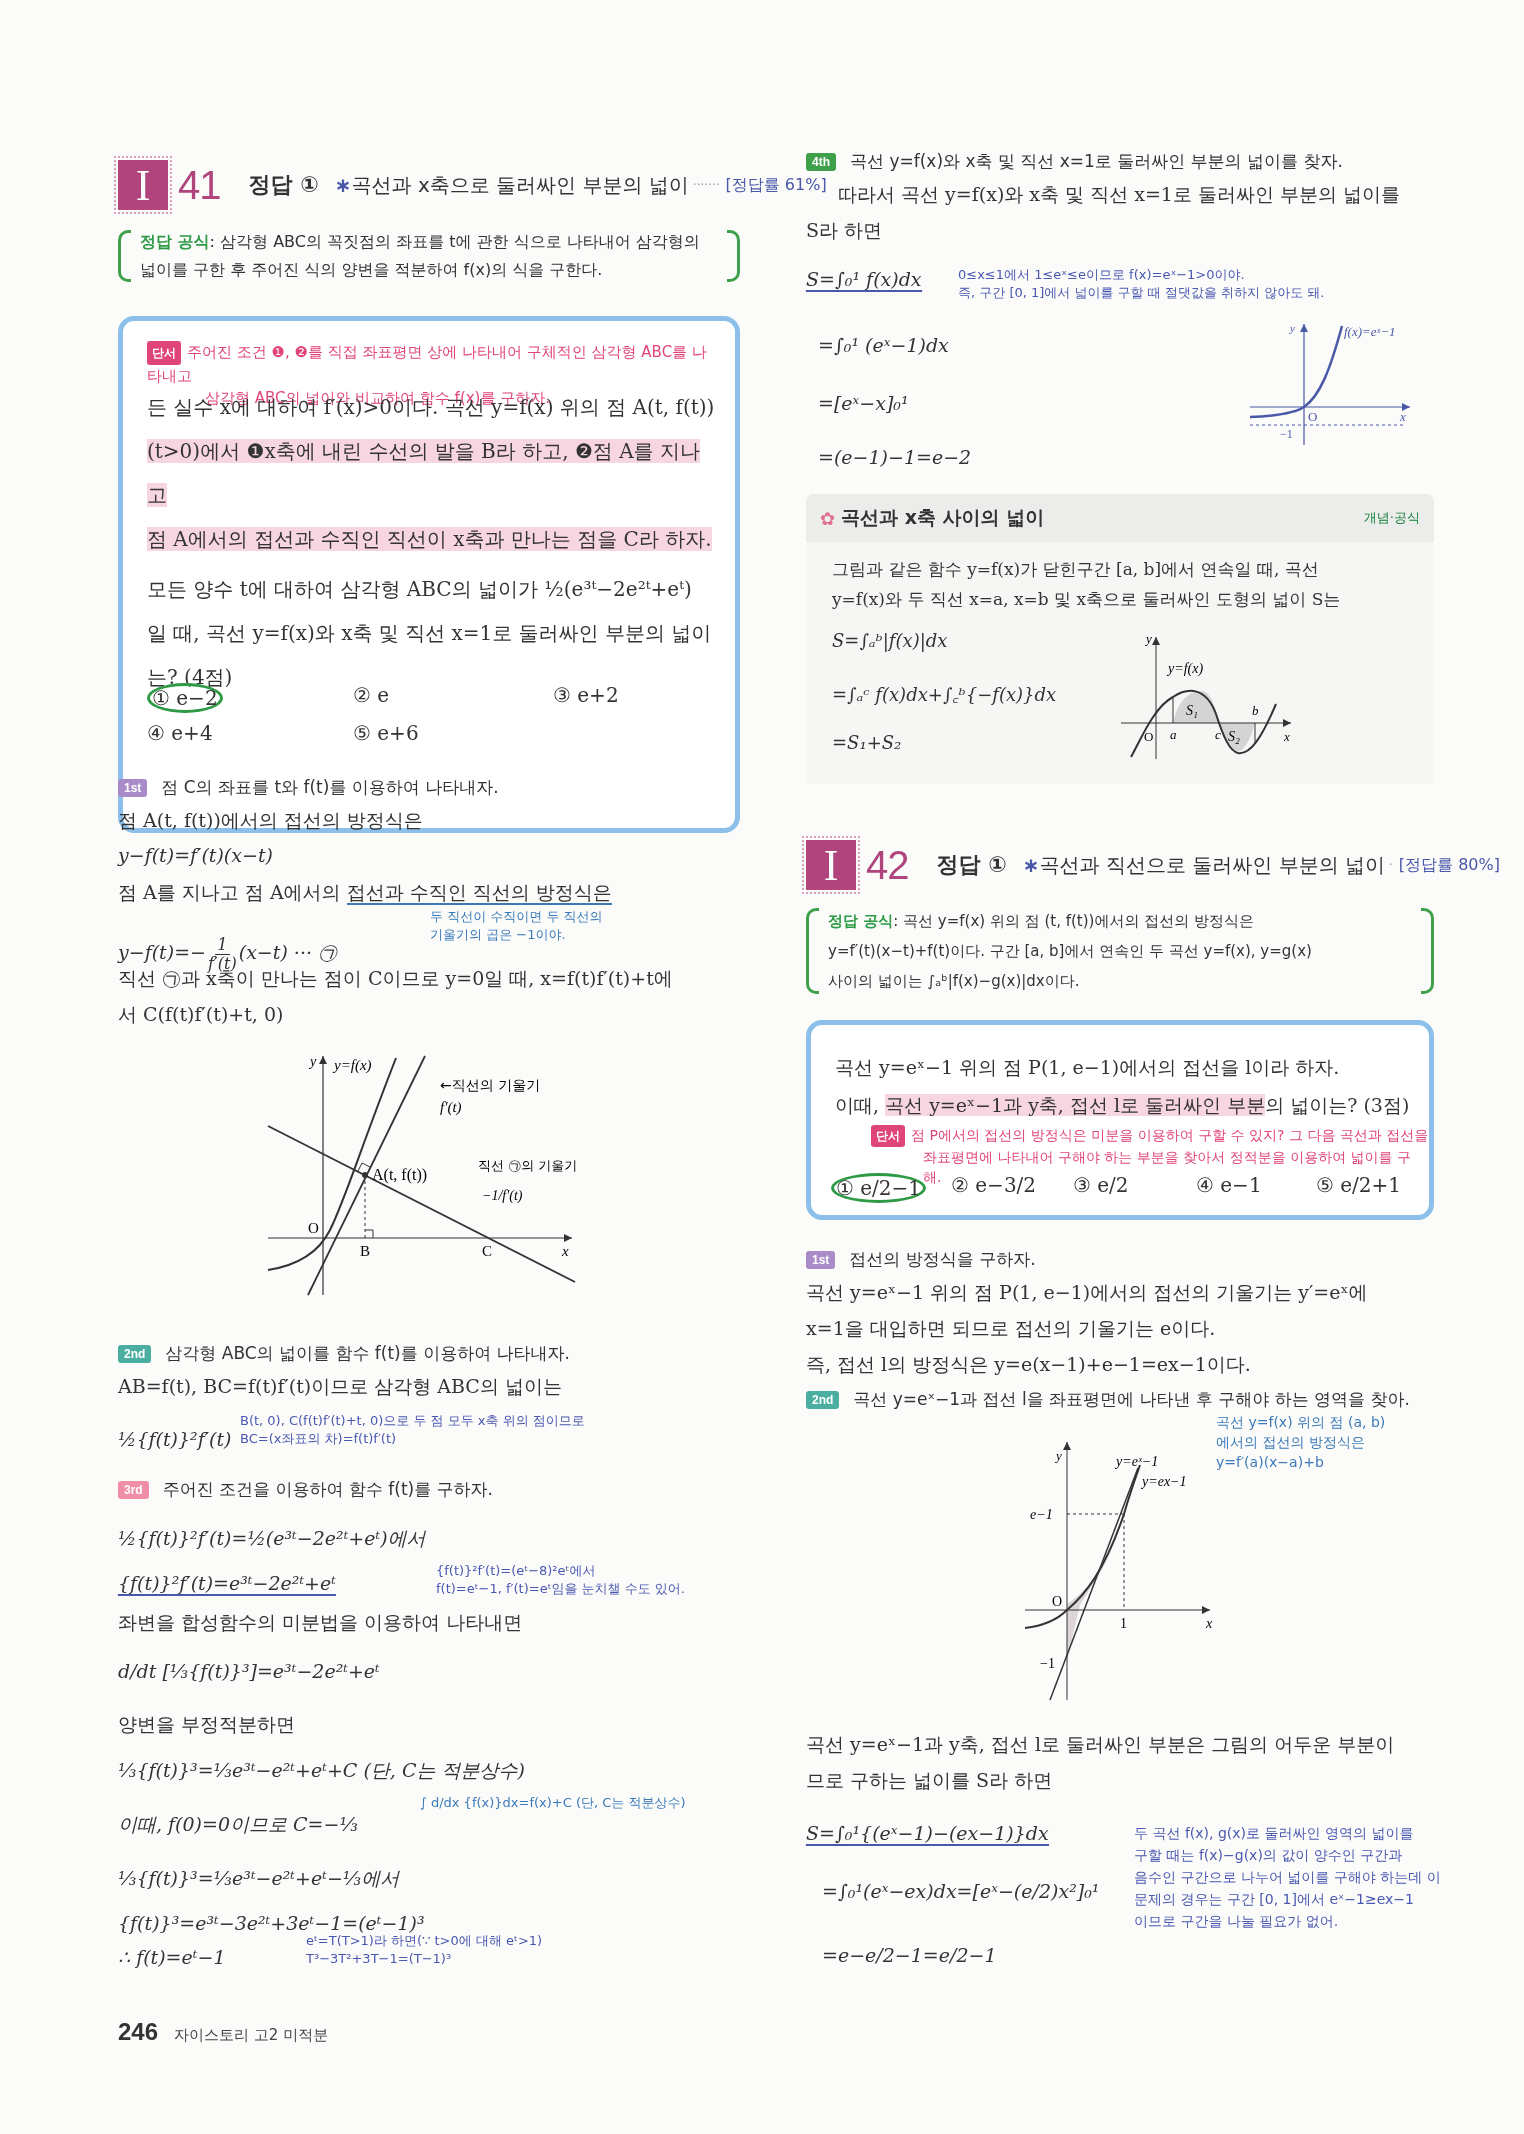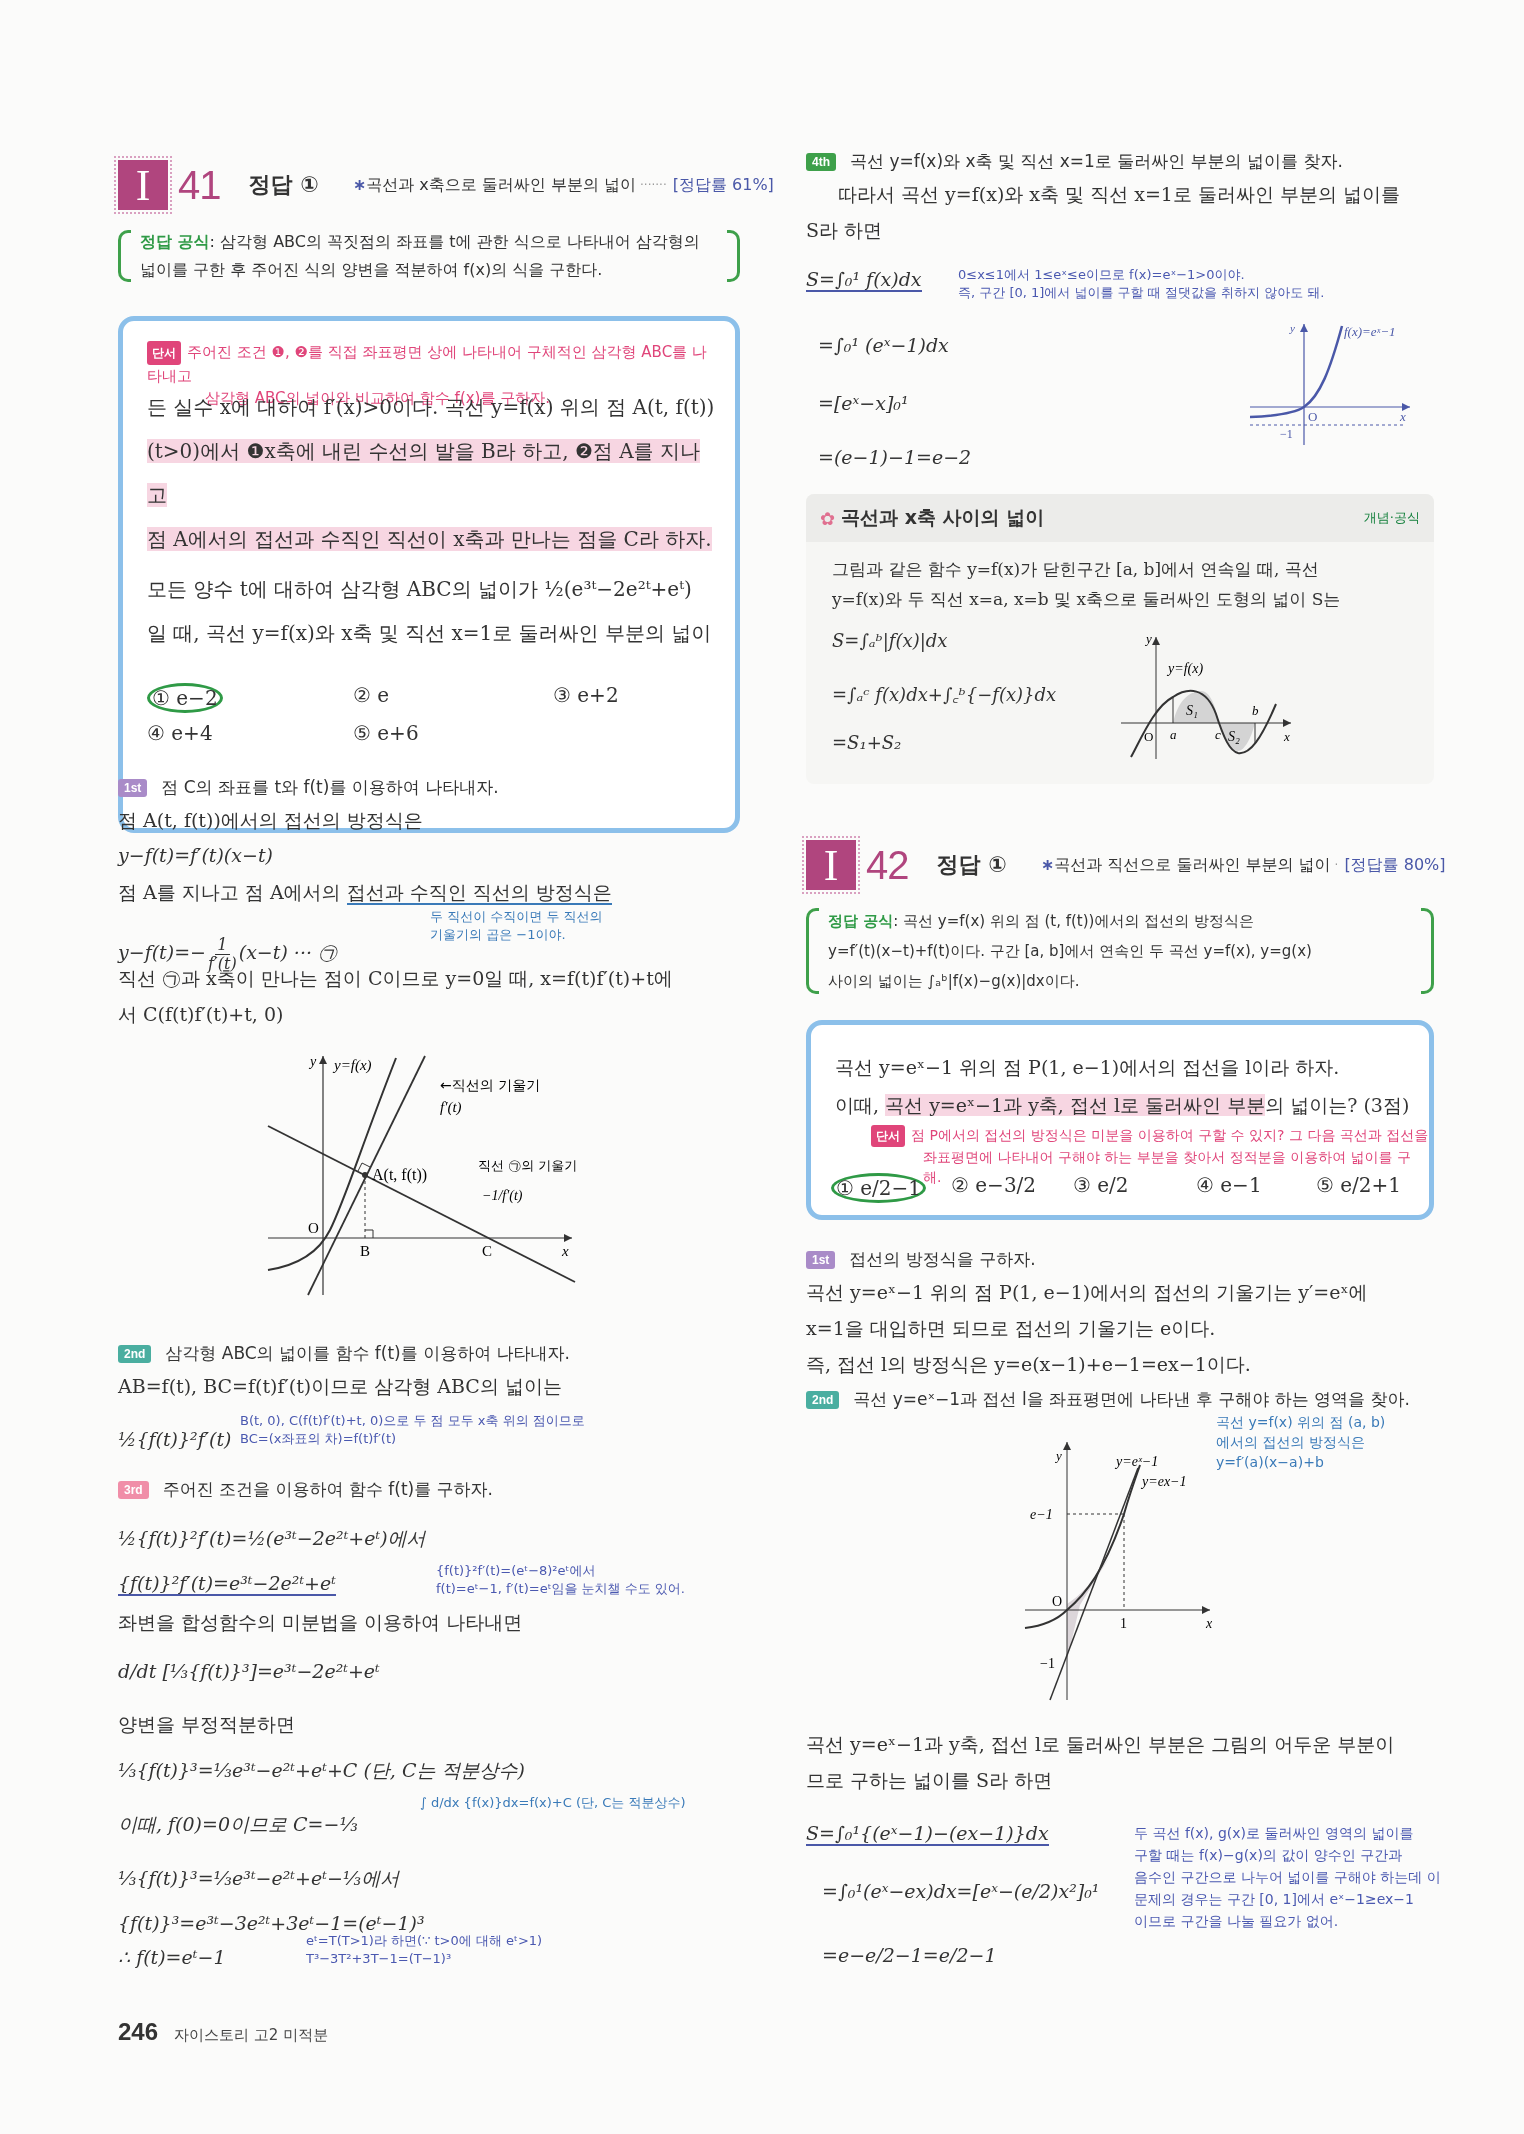--- a/index.html
+++ b/index.html
@@ -6,21 +6,21 @@
   html, body { width: 1524px; height: 2134px; background: #fbfbfa; }
   body { position: relative; font-family: "DejaVu Sans", sans-serif; color: #333; overflow: hidden; }
   .m { font-family: "Liberation Serif", "DejaVu Serif", serif; font-style: italic; }
   .abs { position: absolute; }
 
   
   .qhead { position: absolute; display: flex; align-items: center; height: 50px; }
   .qbadge { width: 50px; height: 50px; background: #b0457e; color: #fff; font-family: "Liberation Serif", serif; font-size: 44px; display: flex; align-items: center; justify-content: center; outline: 2px dotted #d9a0c0; outline-offset: 2px; }
   .qnum { color: #b0457e; font-size: 40px; font-family: "Liberation Sans", sans-serif; margin-left: 10px; letter-spacing: -1px; }
   .qans { font-size: 22px; font-weight: bold; margin-left: 28px; color: #333; }
-  .qtopic { font-size: 16px; margin-left: 34px; color: #333; }
+  .qtopic { font-size: 20px; margin-left: 16px; color: #333; }
   .qtopic .star { color: #4a58a8; font-weight: bold; }
   .qrate { font-size: 16px; color: #4a58a8; margin-left: 6px; }
   .dots { color: #999; font-size: 12px; margin-left: 4px; }
 
   .formula-box { position: absolute; font-size: 16px; line-height: 28px; padding: 0 22px; color: #333; }
   .formula-box::before, .formula-box::after { content: ""; position: absolute; top: 2px; bottom: 2px; width: 10px; border: 3px solid #3ea04a; }
   .formula-box::before { left: 0; border-right: none; border-radius: 10px 0 0 10px; }
   .formula-box::after { right: 0; border-left: none; border-radius: 0 10px 10px 0; }
   .formula-box .lbl { color: #2f9a46; font-weight: bold; }
 
@@ -76,20 +76,21 @@
   <div style="position:absolute; left:24px; top:20px; right:20px;">
     <div class="tip"><span class="tip-badge">단서</span><span>주어진 조건 ❶, ❷를 직접 좌표평면 상에 나타내어 구체적인 삼각형 ABC를 나타내고</span></div>
     <div class="tip" style="padding-left:58px;">삼각형 ABC의 넓이와 비교하여 함수 f(x)를 구하자.</div>
   </div>
   <div class="qtext" style="position:absolute; left:24px; top:64px; right:20px;">
     <div>든 실수 x에 대하여 f′(x)&gt;0이다. 곡선 y=f(x) 위의 점 A(t, f(t))</div>
     <div><span class="hl">(t&gt;0)에서 ❶x축에 내린 수선의 발을 B라 하고, ❷점 A를 지나고</span></div>
     <div><span class="hl">점 A에서의 접선과 수직인 직선이 x축과 만나는 점을 C라 하자.</span></div>
     <div style="margin-top:6px;">모든 양수 t에 대하여 삼각형 ABC의 넓이가 ½(e³ᵗ−2e²ᵗ+eᵗ)</div>
     <div>일 때, 곡선 y=f(x)와 x축 및 직선 x=1로 둘러싸인 부분의 넓이</div>
+    <div>는? (4점)</div>
   </div>
   <div class="choice" style="left:24px; top:362px;"><span class="circled-ans">① e−2</span></div>
   <div class="choice" style="left:230px; top:362px;">② e</div>
   <div class="choice" style="left:430px; top:362px;">③ e+2</div>
   <div class="choice" style="left:24px; top:400px;">④ e+4</div>
   <div class="choice" style="left:230px; top:400px;">⑤ e+6</div>
 </div>
 
 <div class="step" style="left:118px; top:776px;">
   <span class="step-badge b1">1st</span>

